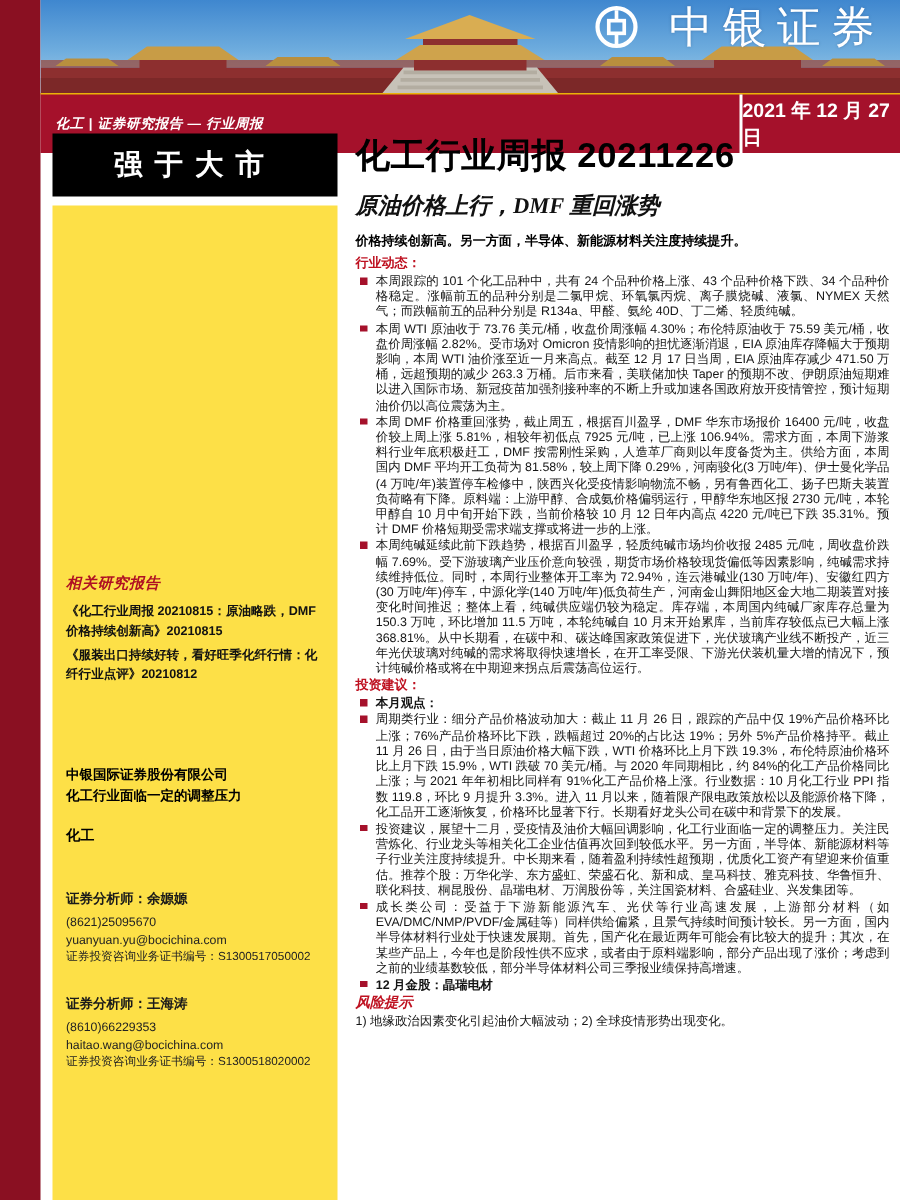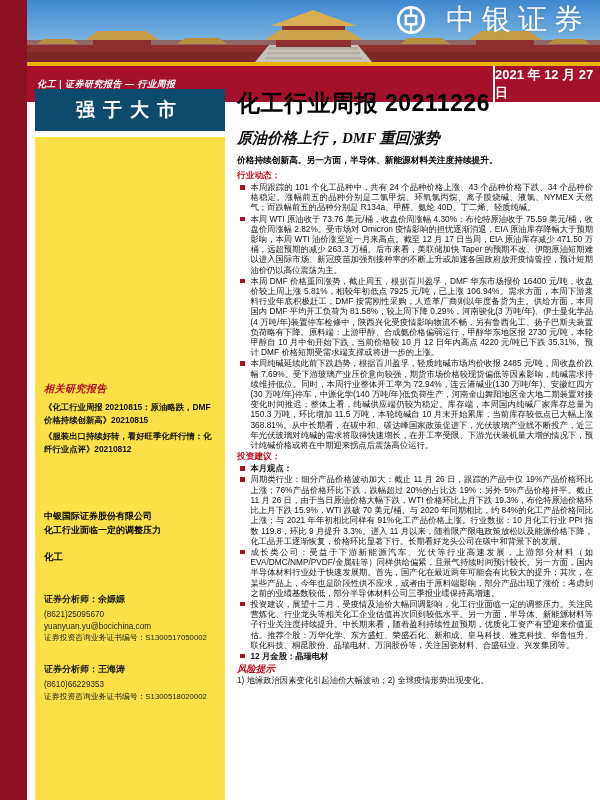--- a/index.html
+++ b/index.html
@@ -11,41 +11,41 @@
   }
   .left-strip { position:absolute; left:0; top:0; width:27px; height:800px; background:#8A1022; }
 
   
   .photo {
     position:absolute; left:27px; top:0; width:573px; height:62px;
     background:linear-gradient(180deg,#3f87cf 0%,#6fadde 55%,#a6cde8 100%);
     overflow:hidden;
   }
   .photo svg.scene { position:absolute; left:0; bottom:0; }
-  .logo { position:absolute; top:3px; right:10px; display:flex; align-items:flex-end; gap:20px; }
+  .logo { position:absolute; top:3px; right:10px; display:flex; align-items:flex-start; gap:20px; }
   .logo-text { color:#ffffff; font-size:29px; font-weight:400; letter-spacing:7px; line-height:32px; white-space:nowrap; text-shadow:0 0 2px rgba(30,60,110,.35); }
 
   
   .meta-bar {
     position:absolute; left:27px; top:62px; width:573px; height:40px;
-    background:#A5112B; border-top:4px solid #eab308;
+    background:#A5112B; border-top:1px solid #eab308;
   }
   .meta-left {
     position:absolute; left:10px; top:0; height:100%; display:flex; align-items:center;
     color:#fff; font-size:9px; font-weight:bold; font-style:italic; letter-spacing:.5px;
   }
   .meta-date {
     position:absolute; right:0; top:0; bottom:0; width:107px; border-left:2px solid #ffffff;
     display:flex; align-items:center; justify-content:center;
     color:#fff; font-size:13px; font-weight:bold;
   }
 
   
   .rating {
-    position:absolute; left:35px; top:89px; width:190px; height:42px; background:#0c4a6e;
+    position:absolute; left:35px; top:89px; width:190px; height:42px; background:#000000;
     display:flex; align-items:center; justify-content:center;
     color:#fff; font-size:19px; font-weight:bold; letter-spacing:8px;
   }
 
   
   .sidebar { position:absolute; left:35px; top:137px; width:190px; height:748px; background:#fde047; }
   .related { position:absolute; top:245px; left:9px; right:7px; }
   .related-heading { color:#B01023; font-weight:bold; font-style:italic; font-size:10px; margin-bottom:5px; letter-spacing:.5px; }
   .report-item { font-size:8.4px; font-weight:600; line-height:13px; color:#111; margin-bottom:3px; }
   .company-block { position:absolute; top:372px; left:9px; right:3px; font-size:9px; font-weight:bold; line-height:14px; color:#000; }
@@ -133,20 +133,21 @@
   <div class="analyst a1">
     <div class="analyst-name">证券分析师：余嫄嫄</div>
     <div class="analyst-line">(8621)25095670</div>
     <div class="analyst-line">yuanyuan.yu@bocichina.com</div>
     <div class="analyst-line license">证券投资咨询业务证书编号：S1300517050002</div>
   </div>
 
   <div class="analyst a2">
     <div class="analyst-name">证券分析师：王海涛</div>
     <div class="analyst-line">(8610)66229353</div>
+    <div class="analyst-line">haitao.wang@bocichina.com</div>
     <div class="analyst-line license">证券投资咨询业务证书编号：S1300518020002</div>
   </div>
 </div>
 
 <div class="main">
   <div class="title">化工行业周报 20211226</div>
   <div class="subtitle">原油价格上行，DMF 重回涨势</div>
   <div class="summary">价格持续创新高。另一方面，半导体、新能源材料关注度持续提升。</div>
 
   <div class="sec-heading">行业动态：</div>
@@ -173,25 +174,25 @@
   <div class="bullet">
     <span class="sq"></span>
     <span class="btext bold">本月观点：</span>
   </div>
   <div class="bullet">
     <span class="sq"></span>
     <span class="btext">周期类行业：细分产品价格波动加大：截止 11 月 26 日，跟踪的产品中仅 19%产品价格环比上涨；76%产品价格环比下跌，跌幅超过 20%的占比达 19%；另外 5%产品价格持平。截止 11 月 26 日，由于当日原油价格大幅下跌，WTI 价格环比上月下跌 19.3%，布伦特原油价格环比上月下跌 15.9%，WTI 跌破 70 美元/桶。与 2020 年同期相比，约 84%的化工产品价格同比上涨；与 2021 年年初相比同样有 91%化工产品价格上涨。行业数据：10 月化工行业 PPI 指数 119.8，环比 9 月提升 3.3%。进入 11 月以来，随着限产限电政策放松以及能源价格下降，化工品开工逐渐恢复，价格环比显著下行。长期看好龙头公司在碳中和背景下的发展。</span>
   </div>
   <div class="bullet">
     <span class="sq"></span>
-    <span class="btext">成长类公司：受益于下游新能源汽车、光伏等行业高速发展，上游部分材料（如 EVA/DMC/NMP/PVDF/金属硅等）同样供给偏紧，且景气持续时间预计较长。另一方面，国内半导体材料行业处于快速发展期。首先，国产化在最近两年可能会有比较大的提升；其次，在某些产品上，今年也是阶段性供不应求，或者由于原料端影响，部分产品出现了涨价；考虑到之前的业绩基数较低，部分半导体材料公司三季报业绩保持高增速。</span>
+    <span class="btext">投资建议，展望十二月，受疫情及油价大幅回调影响，化工行业面临一定的调整压力。关注民营炼化、行业龙头等相关化工企业估值再次回到较低水平。另一方面，半导体、新能源材料等子行业关注度持续提升。中长期来看，随着盈利持续性超预期，优质化工资产有望迎来价值重估。推荐个股：万华化学、东方盛虹、荣盛石化、新和成、皇马科技、雅克科技、华鲁恒升、联化科技、桐昆股份、晶瑞电材、万润股份等，关注国瓷材料、合盛硅业、兴发集团等。</span>
   </div>
   <div class="bullet">
     <span class="sq"></span>
-    <span class="btext">投资建议，展望十二月，受疫情及油价大幅回调影响，化工行业面临一定的调整压力。关注民营炼化、行业龙头等相关化工企业估值再次回到较低水平。另一方面，半导体、新能源材料等子行业关注度持续提升。中长期来看，随着盈利持续性超预期，优质化工资产有望迎来价值重估。推荐个股：万华化学、东方盛虹、荣盛石化、新和成、皇马科技、雅克科技、华鲁恒升、联化科技、桐昆股份、晶瑞电材、万润股份等，关注国瓷材料、合盛硅业、兴发集团等。</span>
+    <span class="btext">成长类公司：受益于下游新能源汽车、光伏等行业高速发展，上游部分材料（如 EVA/DMC/NMP/PVDF/金属硅等）同样供给偏紧，且景气持续时间预计较长。另一方面，国内半导体材料行业处于快速发展期。首先，国产化在最近两年可能会有比较大的提升；其次，在某些产品上，今年也是阶段性供不应求，或者由于原料端影响，部分产品出现了涨价；考虑到之前的业绩基数较低，部分半导体材料公司三季报业绩保持高增速。</span>
   </div>
   <div class="bullet">
     <span class="sq"></span>
     <span class="btext bold">12 月金股：晶瑞电材</span>
   </div>
 
   <div class="risk-heading">风险提示</div>
   <div class="risk-text">1) 地缘政治因素变化引起油价大幅波动；2) 全球疫情形势出现变化。</div>
 </div>
 

